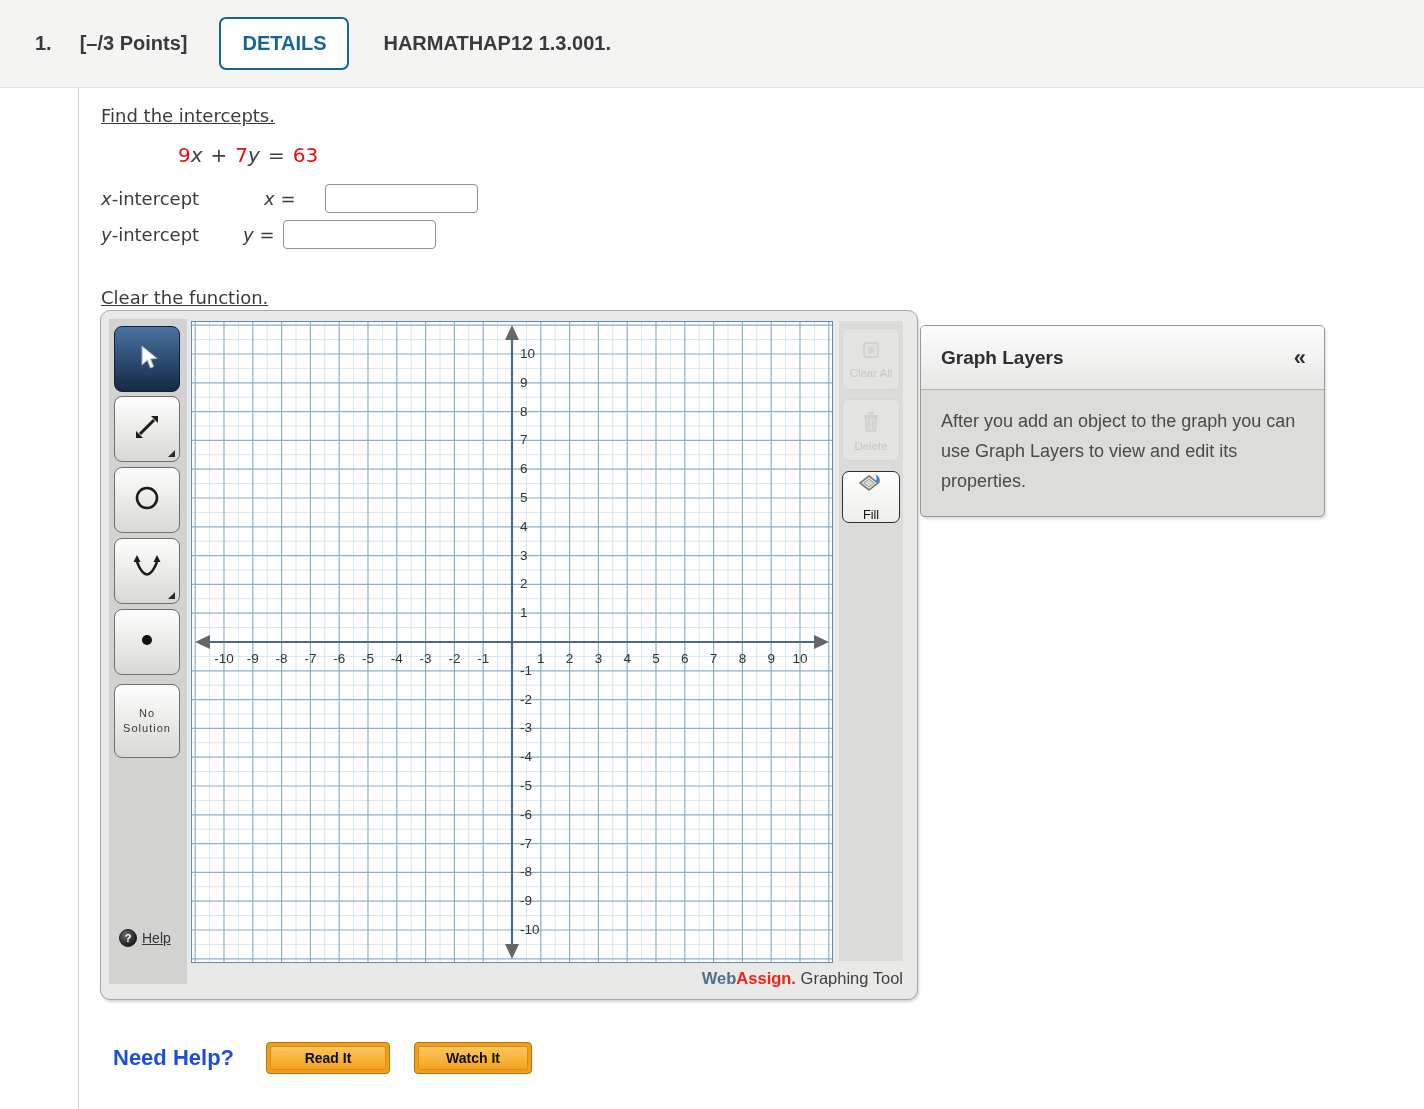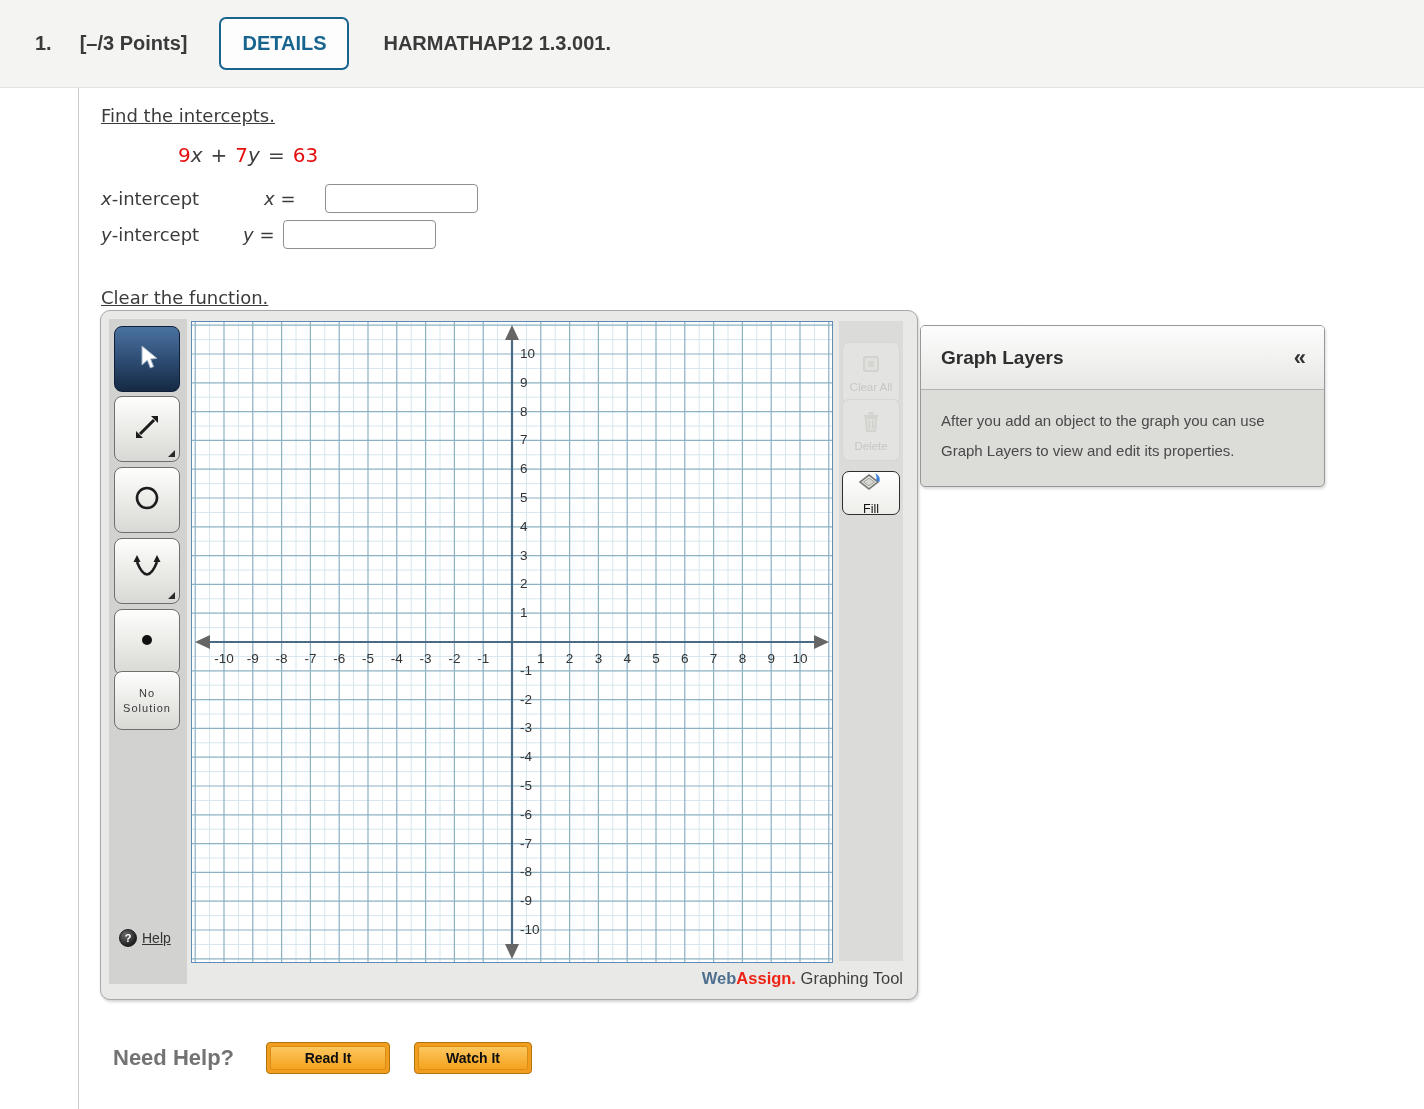--- a/index.html
+++ b/index.html
@@ -113,26 +113,26 @@
     border:1px solid #98989a; border-radius:5px; overflow:hidden;
     box-shadow:1px 2px 3px rgba(0,0,0,0.15); background:#dcdcd8;
   }
   .gl-head {
     height:64px; background:linear-gradient(180deg,#fdfdfd,#e7e7e5);
     border-bottom:1px solid #b3b3b1; display:flex; align-items:center; justify-content:space-between;
     padding:0 18px 0 20px;
   }
   .gl-title { font-size:19px; font-weight:bold; color:#2e2e2e; }
   .gl-collapse { font-size:22px; font-weight:bold; color:#333; cursor:pointer; }
-  .gl-body { padding:16px 20px 20px 20px; font-size:15px; color:#4a4a4a; line-height:30px;
+  .gl-body { padding:16px 20px 20px 20px; font-size:18px; color:#4a4a4a; line-height:30px;
              font-family:"Liberation Sans", sans-serif; }
 
   
   .needhelp { position:absolute; left:113px; top:1042px; display:flex; align-items:center; }
-  .nh-label { font-size:22px; font-weight:bold; color:#737373; margin-right:32px; }
+  .nh-label { font-size:22px; font-weight:bold; color:#1d4ed8; margin-right:32px; }
   .orange-btn {
     background:#f29d1e; border:1px solid #b0740c; border-radius:4px; padding:3px; cursor:pointer;
     margin-right:24px;
   }
   .orange-btn .inner {
     background:linear-gradient(180deg,#fcc75e,#f5a21f);
     border:1px solid #d98f14; border-radius:2px;
     font-size:14px; font-weight:bold; color:#0e0e0e; text-align:center;
     padding:3px 0; width:116px;
   }
@@ -213,21 +213,21 @@
   </div>
 
   <div class="tbtn" style="top:298px;">
     <span>
       <svg width="16" height="16" viewBox="0 0 16 16">
           <circle cx="8" cy="8" r="5" fill="#111"></circle>
         </svg>
     </span>
   </div>
 
-  <div class="tbtn" style="top:360px; height:59px;">
+  <div class="tbtn" style="top:373px; height:74px;">
     <span class="nosol" style="width:60px;">No Solution</span>
   </div>
 
   <div class="help-link">
     <span class="help-ico">?</span>
     <span class="help-txt">Help</span>
   </div>
 
   <div class="graph-box">
     <svg id="graph-svg" width="640" height="640" viewBox="0 0 640 640">
@@ -361,21 +361,21 @@
         <text x="328" y="439.2" fill="#333333" font-size="13.5" font-family="Liberation Sans, sans-serif" text-anchor="start">-4</text>
         <text x="328" y="468" fill="#333333" font-size="13.5" font-family="Liberation Sans, sans-serif" text-anchor="start">-5</text>
         <text x="328" y="496.8" fill="#333333" font-size="13.5" font-family="Liberation Sans, sans-serif" text-anchor="start">-6</text>
         <text x="328" y="525.6" fill="#333333" font-size="13.5" font-family="Liberation Sans, sans-serif" text-anchor="start">-7</text>
         <text x="328" y="554.4" fill="#333333" font-size="13.5" font-family="Liberation Sans, sans-serif" text-anchor="start">-8</text>
         <text x="328" y="583.2" fill="#333333" font-size="13.5" font-family="Liberation Sans, sans-serif" text-anchor="start">-9</text>
         <text x="328" y="612" fill="#333333" font-size="13.5" font-family="Liberation Sans, sans-serif" text-anchor="start">-10</text>
       </svg>
   </div>
 
-  <div class="sbtn disabled" style="top:31px;">
+  <div class="sbtn disabled" style="top:17px;">
     <span class="ic">
       <svg width="22" height="22" viewBox="0 0 22 22">
         <rect x="4" y="4" width="14" height="14" rx="2" fill="#e0e0dc" stroke="#d2d2ce" stroke-width="2"></rect>
         <rect x="8" y="8" width="6" height="6" fill="#d4d4d0"></rect>
       </svg>
     </span>
     <span>Clear All</span>
   </div>
 
   <div class="sbtn disabled" style="top:88px;">
@@ -384,21 +384,21 @@
         <rect x="5" y="7" width="14" height="2" fill="#d2d2ce"></rect>
         <rect x="9.5" y="4" width="5" height="2.5" fill="#d2d2ce"></rect>
         <path d="M6.5 10 h11 l-1.3 13 h-8.4 z" fill="#dededa" stroke="#d0d0cc" stroke-width="1.5"></path>
         <line x1="10" y1="12.5" x2="10" y2="20.5" stroke="#cecec9" stroke-width="1.3"></line>
         <line x1="14" y1="12.5" x2="14" y2="20.5" stroke="#cecec9" stroke-width="1.3"></line>
       </svg>
     </span>
     <span>Delete</span>
   </div>
 
-  <div class="sbtn enabled" style="top:160px; height:44px;">
+  <div class="sbtn enabled" style="top:160px; height:52px;justify-content:space-between;">
     <span class="ic">
       <svg width="26" height="24" viewBox="0 0 26 24">
         <polygon points="11,4 20,11 11,18 2,11" fill="#f2f2ee" stroke="#7a7a76" stroke-width="1.6"></polygon>
         <polygon points="11,7 16.5,11 11,15 5.5,11" fill="#d8d8d2" stroke="#9a9a96" stroke-width="1"></polygon>
         <path d="M17 2 q6 3 4.5 9 l-3.5-1.5 q1.5-4 -1-7.5 z" fill="#3e7fd6"></path>
       </svg>
     </span>
     <span>Fill</span>
   </div>
 

